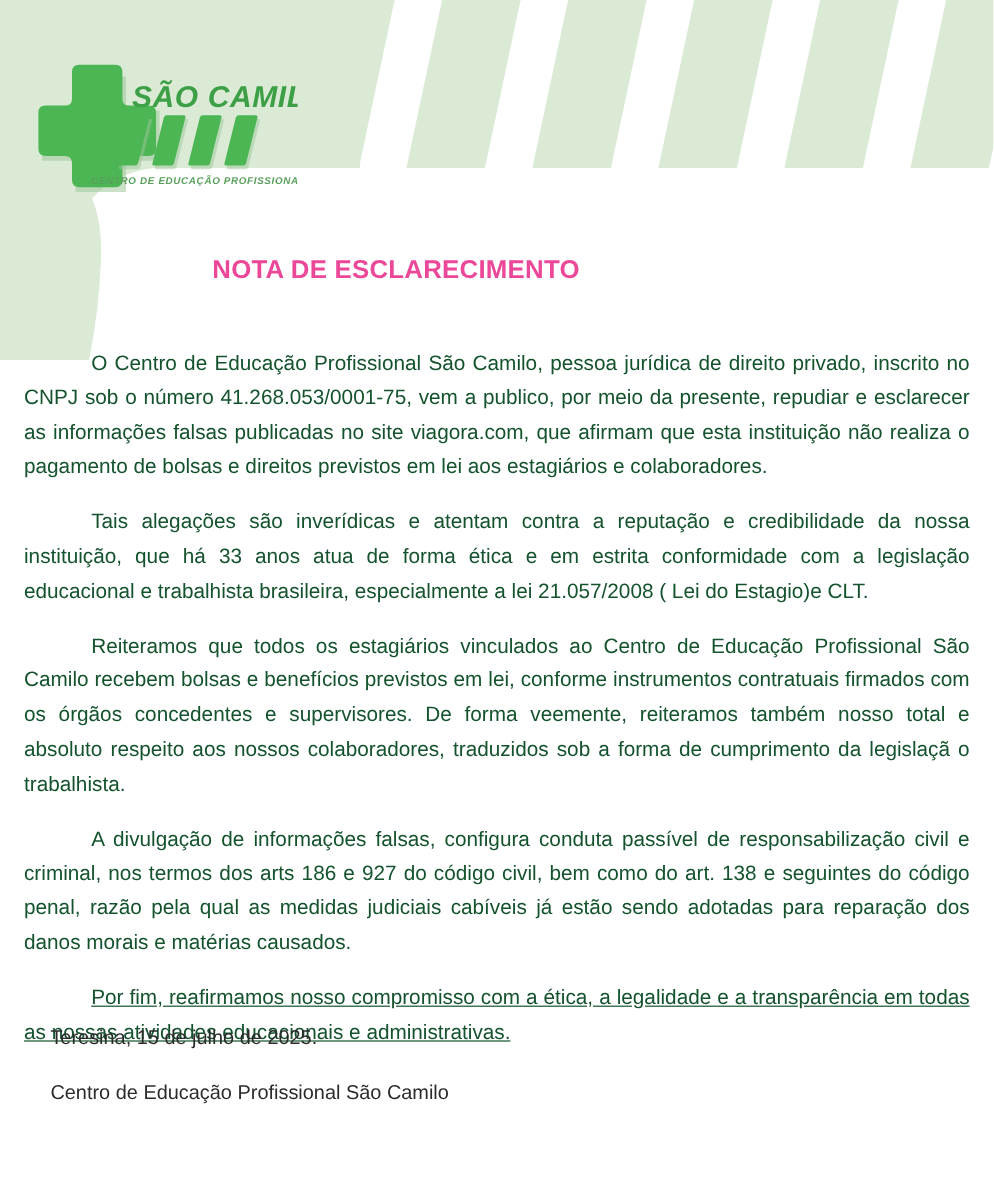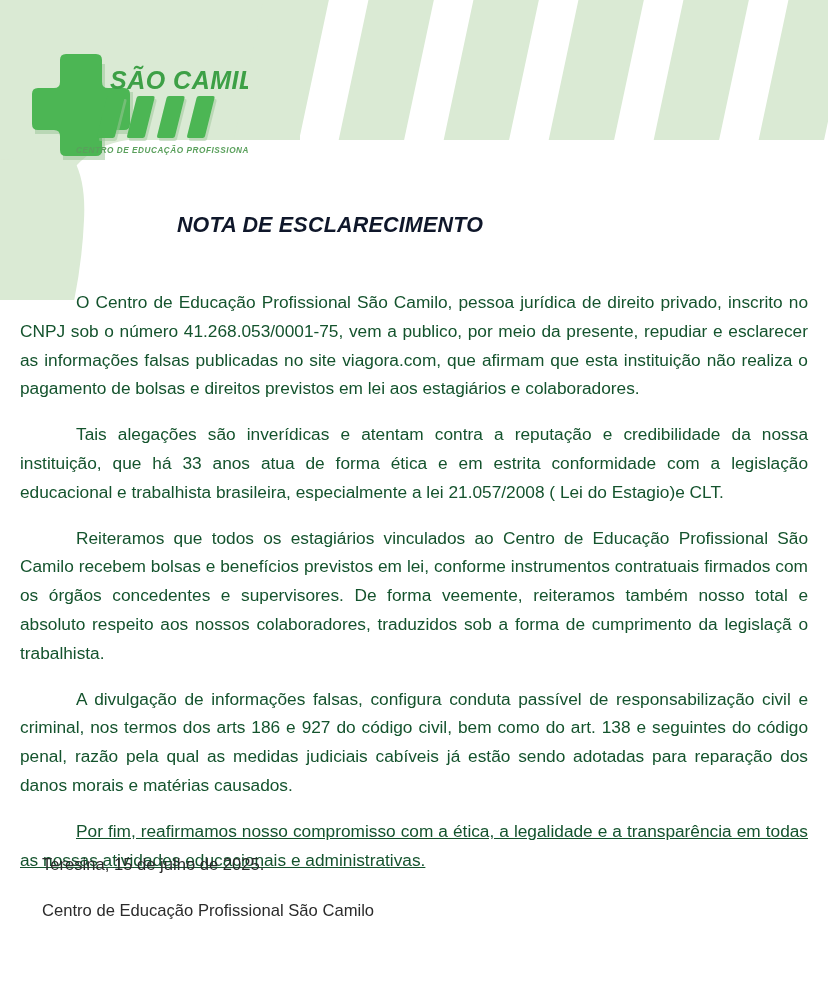--- a/index.html
+++ b/index.html
@@ -62,22 +62,21 @@
 
   .doc-title {
     position: absolute;
     left: 0;
     top: 213px;
     width: 660px;
     text-align: center;
     font-size: 21.5px;
     font-weight: bold;
     letter-spacing: 0.2px;
-    color: #0f172a;
-    font-style: italic;
+    color: #ec4899;
   }
 
   .body-text {
     position: absolute;
     left: 20px;
     top: 288px;
     width: 788px;
   }
 
   .para {

